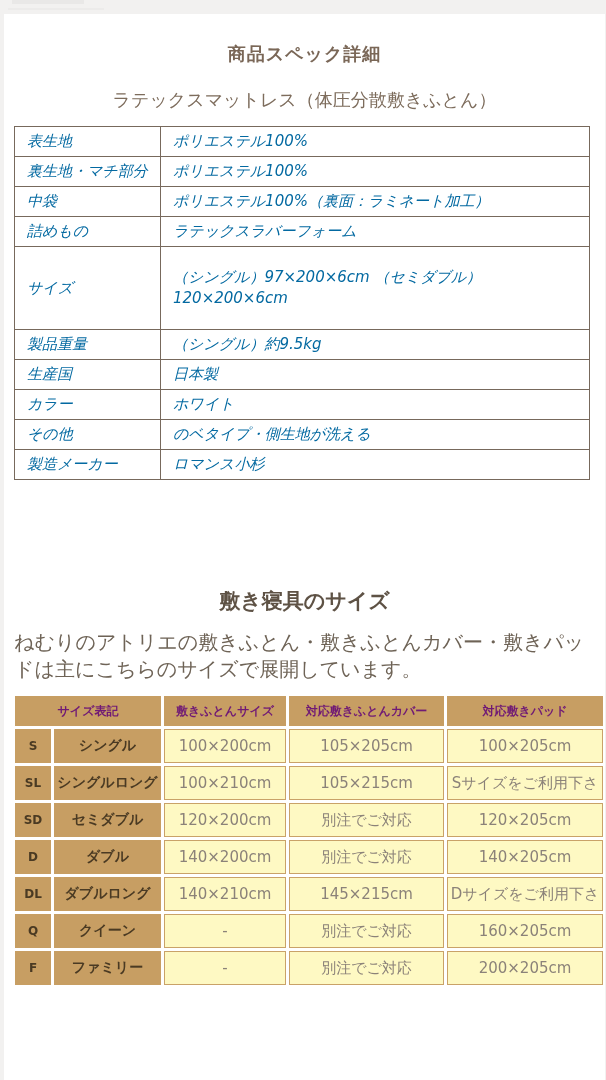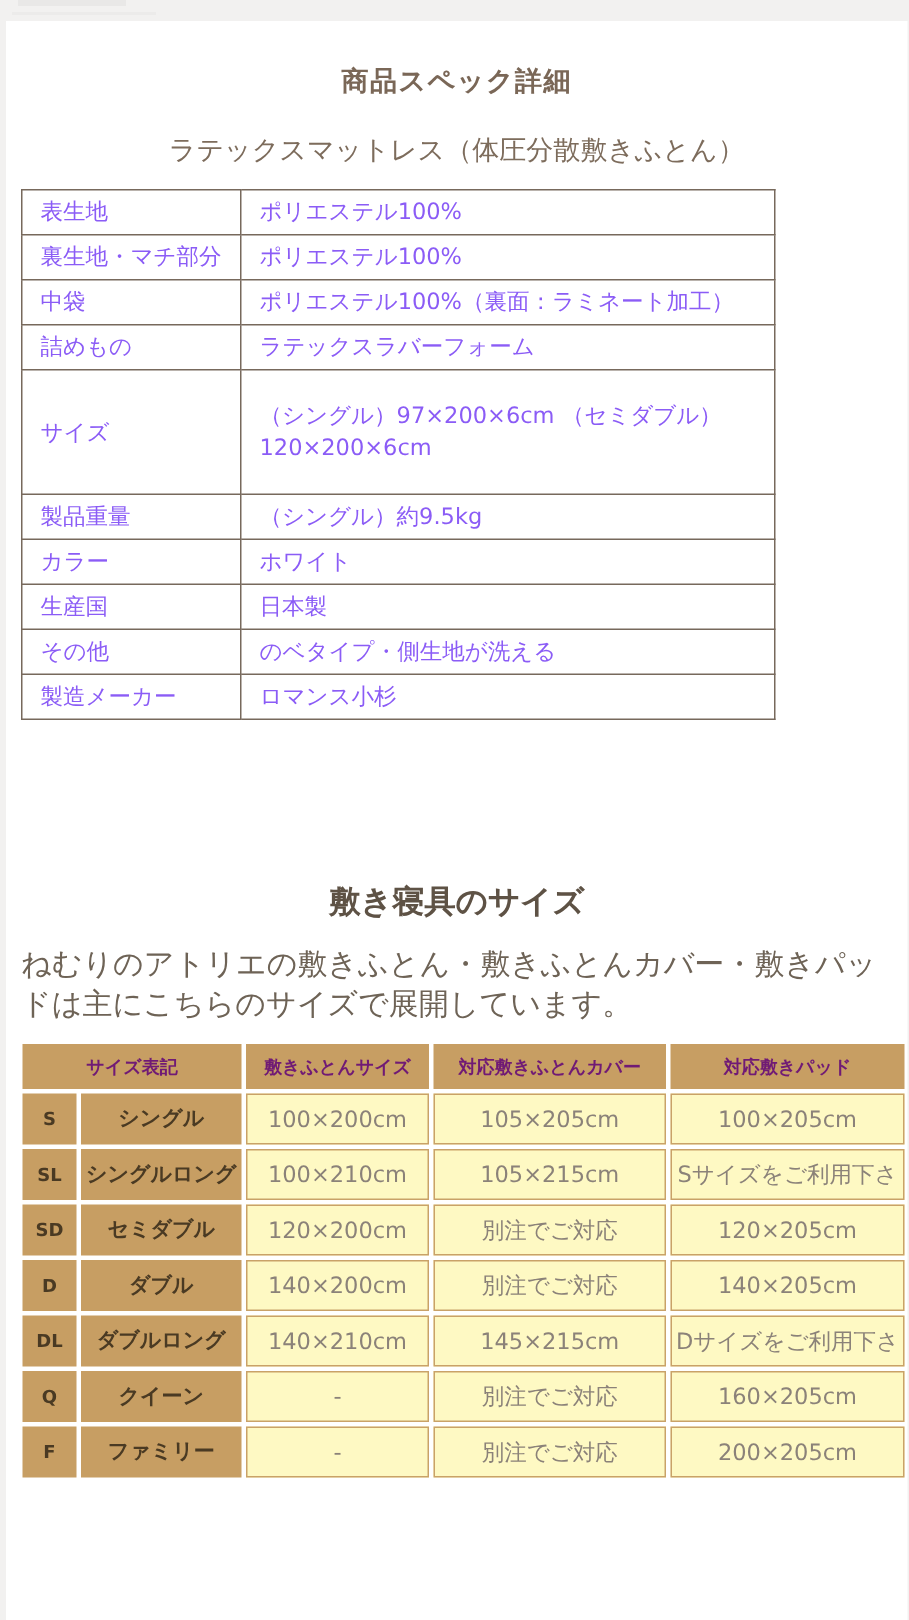--- a/index.html
+++ b/index.html
@@ -24,23 +24,23 @@
     margin:28px 0 0 0;text-align:center;
     font-size:18px;font-weight:bold;color:#7a6757;letter-spacing:1px;
   }
   .product-subtitle{
     margin:22px 0 0 0;text-align:center;
     font-size:18px;font-weight:normal;color:#7d6c5c;
   }
 
   
   table.spec{
-    margin-top:14px;width:503px;
+    margin-top:14px;width:576px;
     border-collapse:collapse;
-    font-size:15px;color:#8b5cf6;
+    font-size:15px;color:#0369a1;font-style:italic;
   }
   table.spec th,table.spec td{
     border:1px solid #77695c;
     font-weight:normal;text-align:left;vertical-align:middle;
     line-height:21px;padding:4px 12px;
   }
   table.spec th{width:121px;}
   table.spec tr.tall td,table.spec tr.tall th{padding-top:20px;padding-bottom:20px;}
   table.spec tr.med td,table.spec tr.med th{padding-top:8px;padding-bottom:8px;}
 
@@ -119,26 +119,26 @@
           </tr>
           <tr class="tall">
             <th>サイズ</th>
             <td>（シングル）97×200×6cm （セミダブル）120×200×6cm</td>
           </tr>
           <tr class="normal">
             <th>製品重量</th>
             <td>（シングル）約9.5kg</td>
           </tr>
           <tr class="normal">
+            <th>生産国</th>
+            <td>日本製</td>
+          </tr>
+          <tr class="normal">
             <th>カラー</th>
             <td>ホワイト</td>
-          </tr>
-          <tr class="normal">
-            <th>生産国</th>
-            <td>日本製</td>
           </tr>
           <tr class="normal">
             <th>その他</th>
             <td>のベタイプ・側生地が洗える</td>
           </tr>
           <tr class="normal">
             <th>製造メーカー</th>
             <td>ロマンス小杉</td>
           </tr>
         </tbody>

